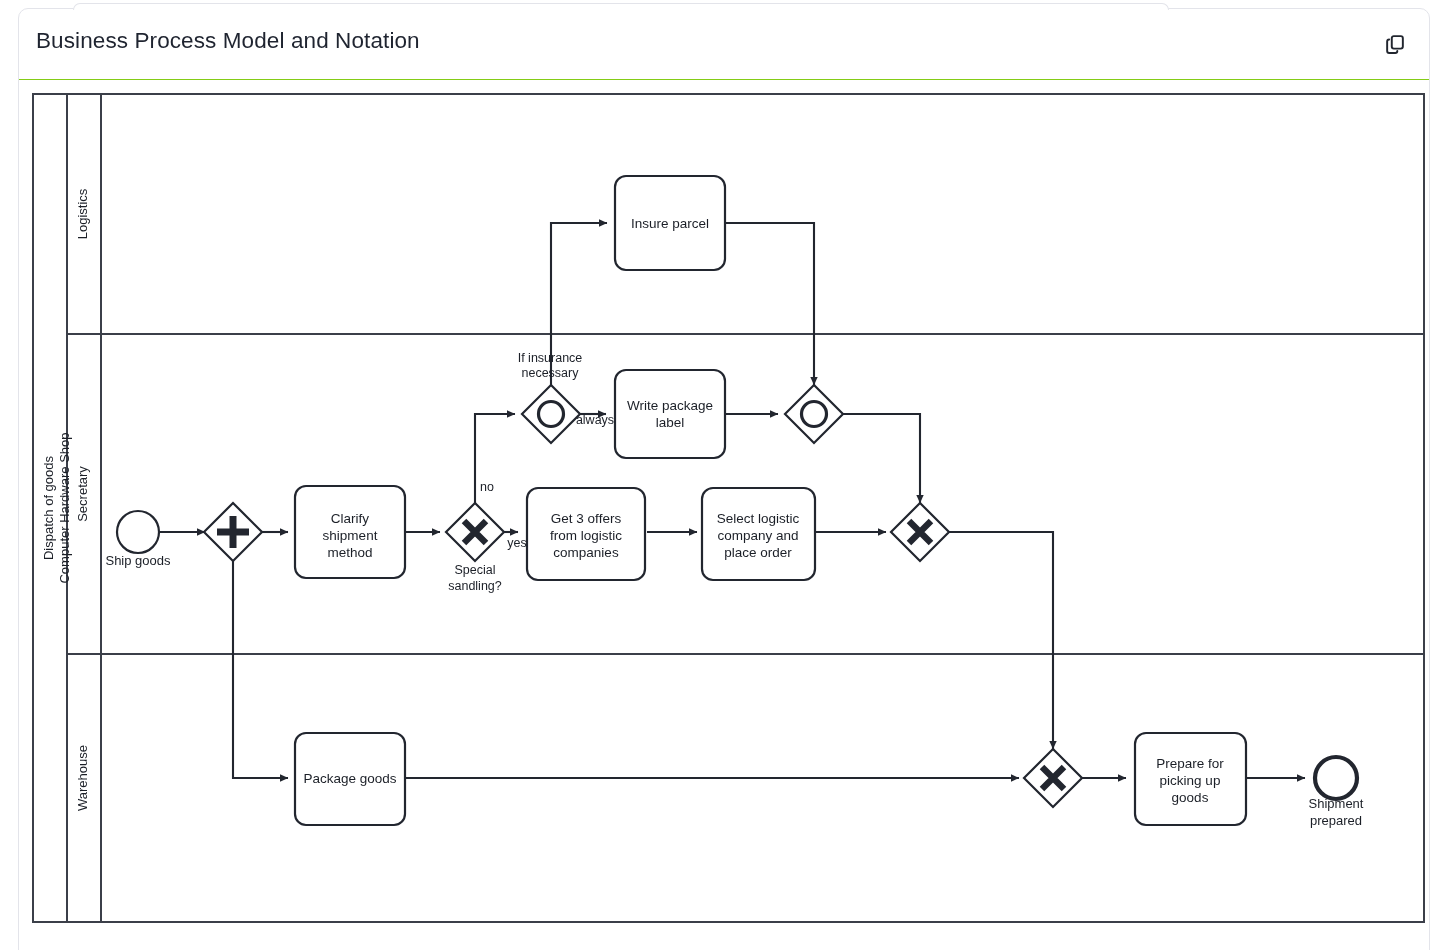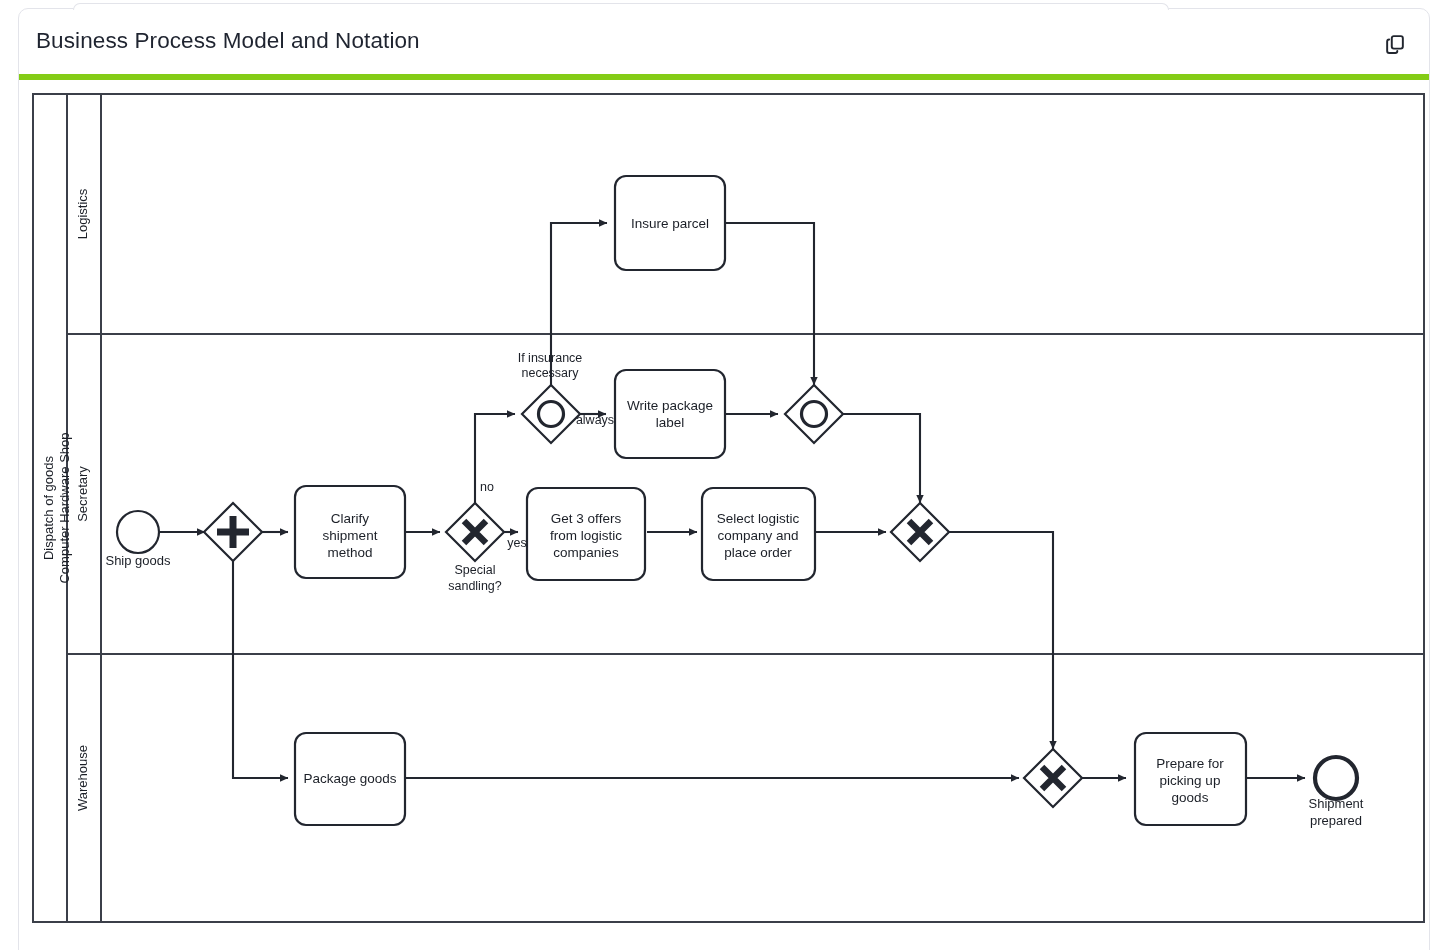--- a/index.html
+++ b/index.html
@@ -31,21 +31,21 @@
     border-top: 1px solid #e3e4ea;
     border-left: 1px solid #e3e4ea;
     border-right: 1px solid #e3e4ea;
     border-radius: 8px 8px 0 0;
     background: #ffffff;
   }
   .card-header {
     position: absolute;
     left: 0; top: 0;
     width: 1410px; height: 71px;
-    border-bottom: 6px solid #84cc16;
+    border-bottom: 1px solid #84cc16;
   }
   .card-title {
     position: absolute;
     left: 17px; top: 19px;
     font-size: 22.5px;
     color: #1f2430;
     letter-spacing: 0.1px;
     white-space: nowrap;
   }
   .copy-btn {

